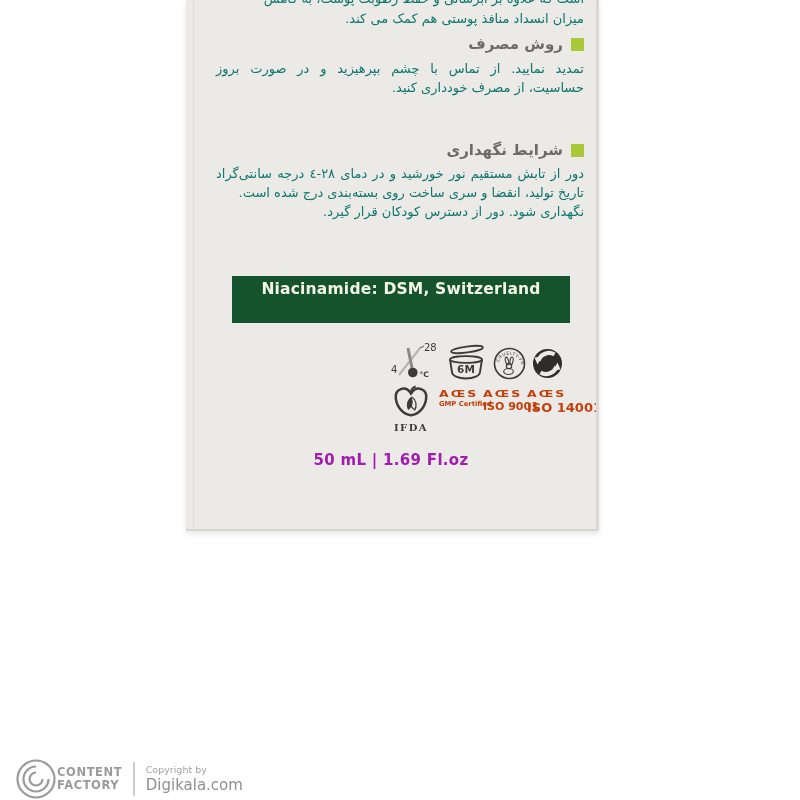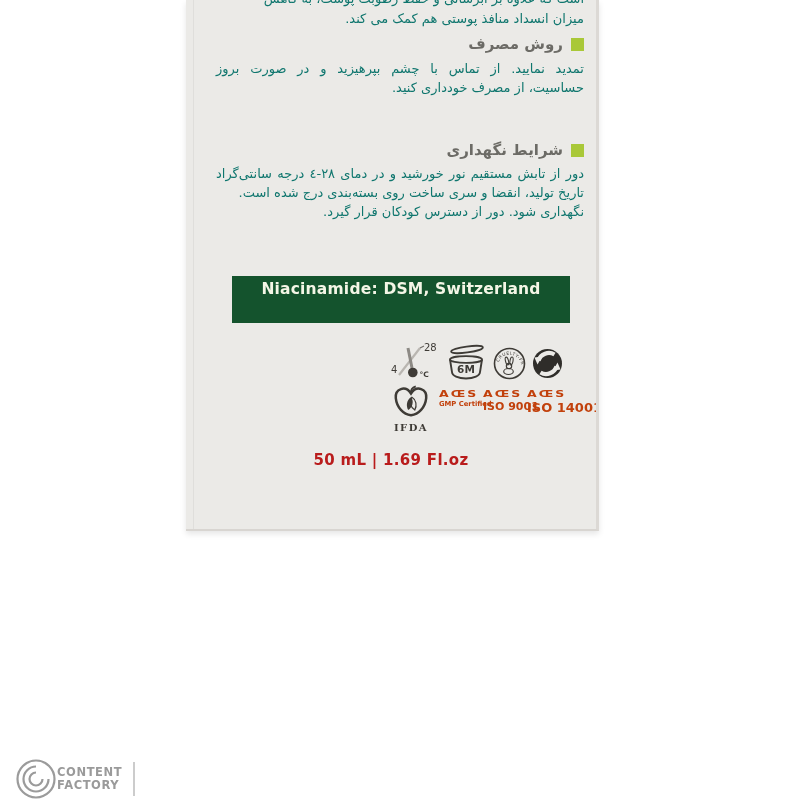--- a/index.html
+++ b/index.html
@@ -53,21 +53,21 @@
     margin-top:-3px;font-weight:bold;
   }
   .cert{width:37px;text-align:center;color:#c2410c;padding-top:3px;}
   .cert .acs{
     font-weight:900;font-size:12.5px;letter-spacing:2px;
     transform:scaleY(.72);transform-origin:center;white-space:nowrap;
   }
   .cert .clabel{font-size:6.8px;font-weight:bold;white-space:nowrap;margin-top:-1px;}
   .volume{
     position:absolute;left:0;right:0;top:451px;text-align:center;
-    color:#b91c1c;font-weight:bold;font-size:15px;letter-spacing:.3px;
+    color:#a21caf;font-weight:bold;font-size:15px;letter-spacing:.3px;
   }
   
   .watermark{
     position:absolute;left:15px;top:758px;display:flex;align-items:center;
   }
   .wm-brand{color:#9a9a9a;font-weight:bold;font-size:11.5px;
     line-height:13px;letter-spacing:.6px;}
   .wm-div{width:1.5px;height:34px;background:#cccccc;margin:0 11px;}
   .wm-copy{color:#a3a3a3;font-size:9.5px;line-height:12px;}
   .wm-site{color:#8f8f8f;font-size:15px;line-height:18px;}
@@ -178,13 +178,17 @@
   <svg width="42" height="42" viewBox="0 0 42 42">
     <circle cx="21" cy="21" r="18.5" fill="none" stroke="#9b9b9b" stroke-width="2.2"></circle>
     <path d="M21 8.5 a12.5 12.5 0 1 0 12.5 12.5" fill="none" stroke="#9b9b9b" stroke-width="2.2"></path>
     <path d="M21 14.5 a6.5 6.5 0 1 0 6.5 6.5" fill="none" stroke="#9b9b9b" stroke-width="2.2"></path>
   </svg>
   <div class="wm-brand">
     <div>CONTENT</div>
     <div>FACTORY</div>
   </div>
   <div class="wm-div"></div>
+  <div>
+    <div class="wm-copy">Copyright by</div>
+    <div class="wm-site">Digikala.com</div>
+  </div>
 </div>
 
 </body></html>

